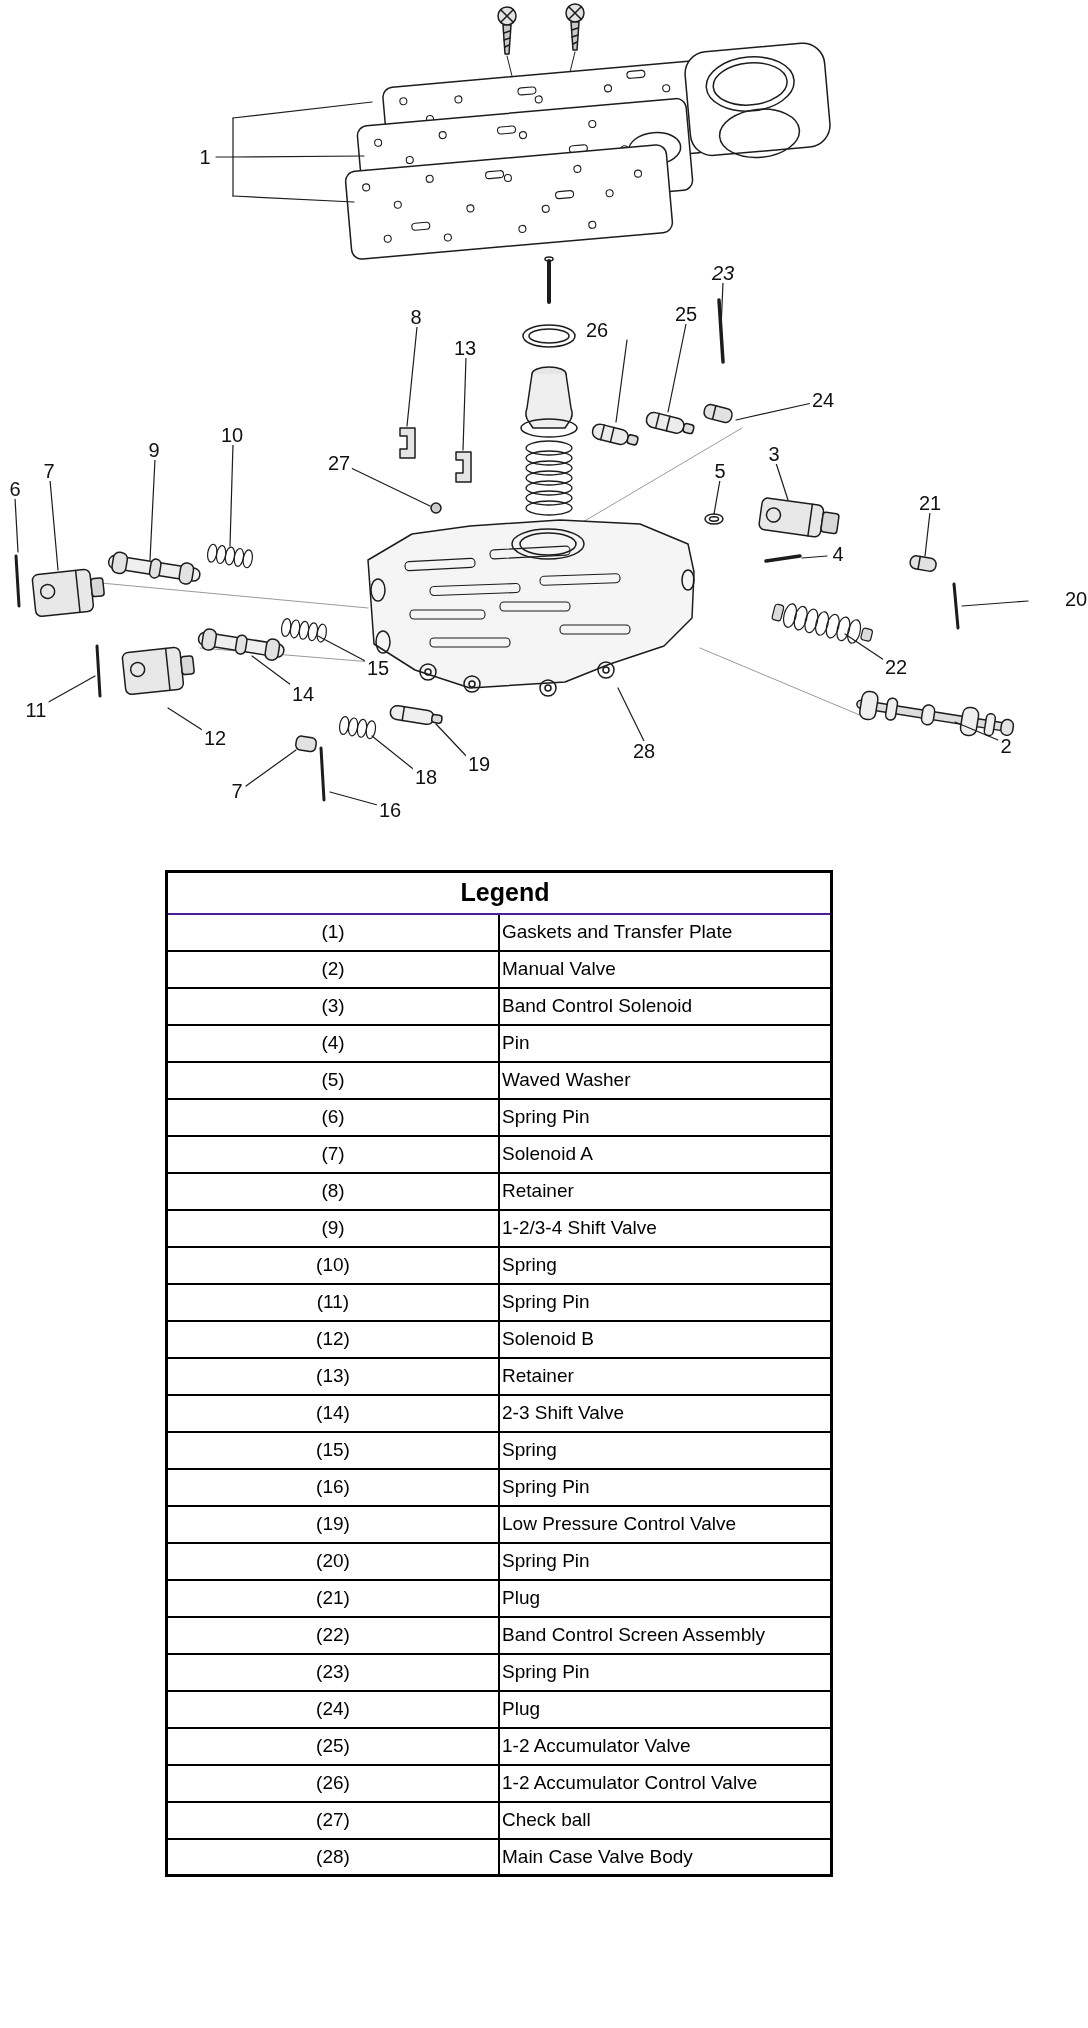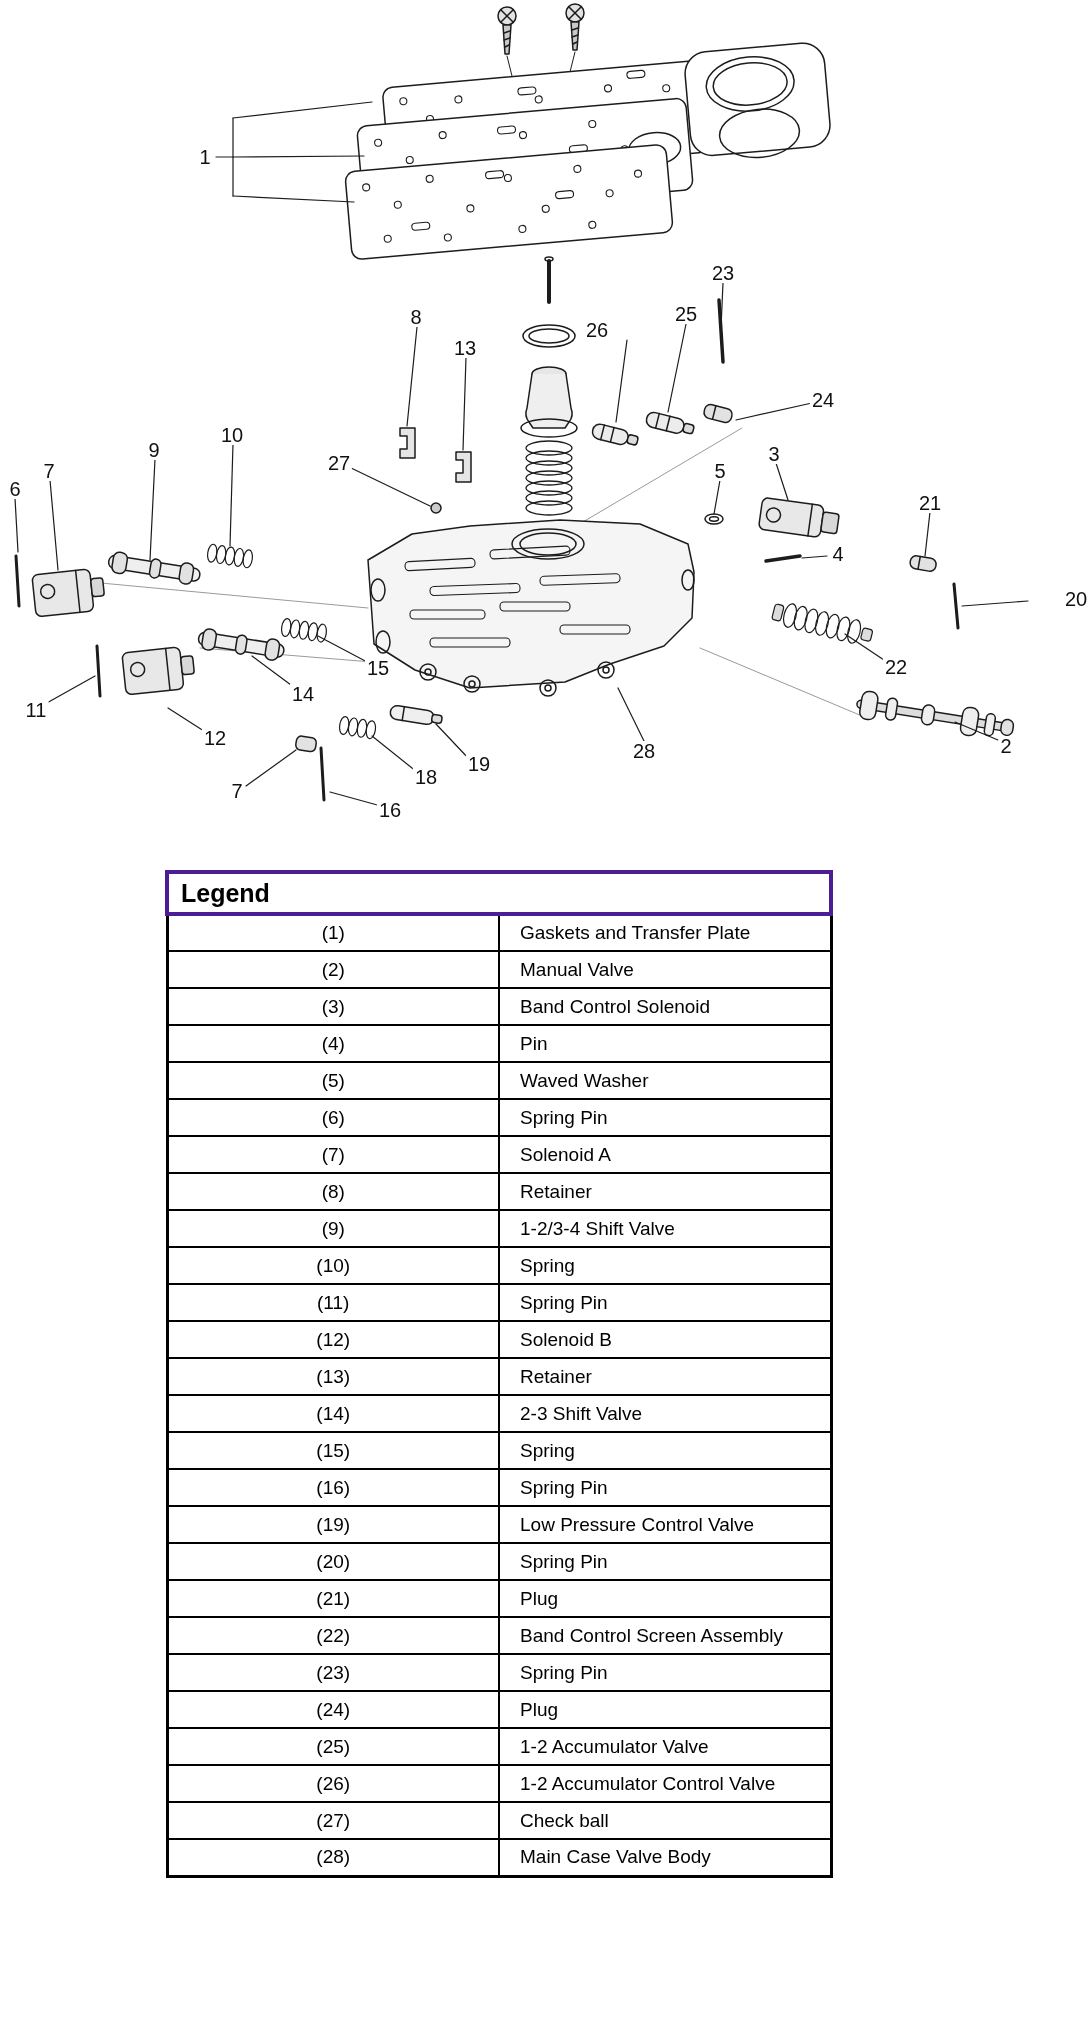--- a/index.html
+++ b/index.html
@@ -12,29 +12,29 @@
   .callouts{position:absolute;left:0;top:0;width:1088px;height:850px;pointer-events:none;}
   .callout{
     position:absolute;transform:translate(-50%,-50%);
     font-size:20px;line-height:1;color:#111;background:#fff;padding:0 2px;
   }
   table.legend{
     position:absolute;left:165px;top:870px;width:668px;
     border-collapse:collapse;border:3px solid #000;table-layout:fixed;
   }
   table.legend th{
-    border:4px solid #4c1d95;text-align:left;font-size:25px;font-weight:bold;
+    border:2px solid #4c1d95;text-align:center;font-size:25px;font-weight:bold;
     height:42px;padding:0 0 0 12px;box-sizing:border-box;
   }
   table.legend td{
     border:2px solid #000;font-size:19px;height:37px;box-sizing:border-box;
     padding:0 10px;vertical-align:middle;white-space:nowrap;overflow:hidden;
   }
   table.legend td.num{width:140px;text-align:center;}
-  table.legend td.name{text-align:left;padding-left:20px;margin-top:32px;}
+  table.legend td.name{text-align:left;padding-left:2px;margin-top:32px;}
 </style>
 </head>
 <body>
 
 <div class="diagram">
   <svg width="1088" height="850" viewBox="0 0 1088 850">
     <g stroke="#1c1c1c" stroke-width="1.5" fill="none" stroke-linecap="round" stroke-linejoin="round">
 
       <g>
         <circle cx="507" cy="16" r="9" fill="#e3e3e3"></circle>
@@ -370,21 +370,21 @@
       <div class="callout" style="left: 465px; top: 348px;">13</div>
       <div class="callout" style="left: 303px; top: 694px;">14</div>
       <div class="callout" style="left: 378px; top: 668px;">15</div>
       <div class="callout" style="left: 390px; top: 810px;">16</div>
       <div class="callout" style="left: 237px; top: 791px;">7</div>
       <div class="callout" style="left: 426px; top: 777px;">18</div>
       <div class="callout" style="left: 479px; top: 764px;">19</div>
       <div class="callout" style="left: 1039px; top: 599px; margin-left: 37px;">20</div>
       <div class="callout" style="left: 930px; top: 503px;">21</div>
       <div class="callout" style="left: 896px; top: 667px;">22</div>
-      <div class="callout" style="left: 723px; top: 273px;">23</div>
+      <div class="callout" style="left: 723px; top: 273px; font-style: italic;">23</div>
       <div class="callout" style="left: 823px; top: 400px;">24</div>
       <div class="callout" style="left: 686px; top: 314px;">25</div>
       <div class="callout" style="left: 597px; top: 330px;">26</div>
       <div class="callout" style="left: 339px; top: 463px;">27</div>
       <div class="callout" style="left: 644px; top: 751px;">28</div>
     </div>
 </div>
 
 <table class="legend">
   <thead>

